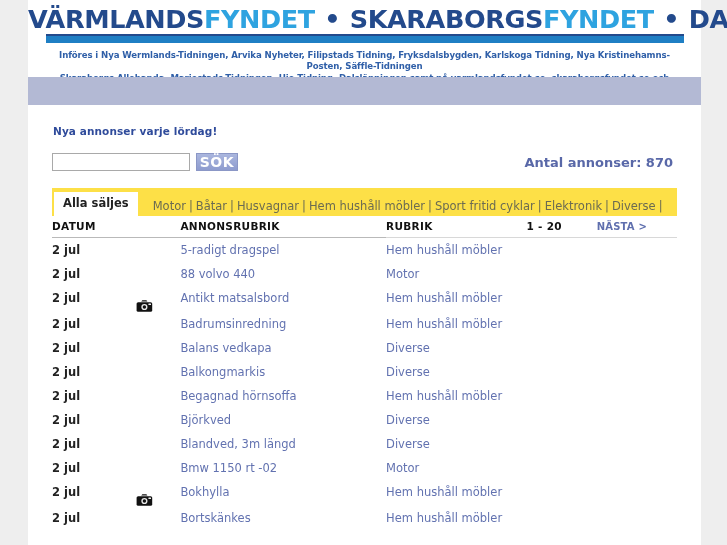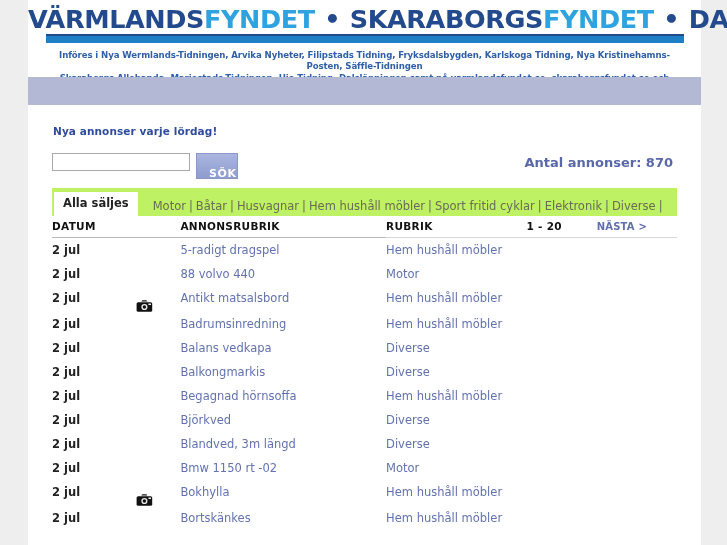--- a/index.html
+++ b/index.html
@@ -136,45 +136,45 @@
     padding: 1px 3px;
     font-family: "DejaVu Sans", "Liberation Sans", sans-serif;
   }
   .search-button {
     position: absolute;
     left: 168px; top: 48px;
     width: 42px; height: 18px;
     background: linear-gradient(to bottom, #aab6de 0%, #8e9ccf 100%);
     border: 1px solid #8b97c6;
     color: #ffffff;
-    font-size: 11px;
+    font-size: 14px;
     font-weight: bold;
     letter-spacing: 0.6px;
     cursor: pointer;
     font-family: "DejaVu Sans", "Liberation Sans", sans-serif;
     line-height: 16px;
     text-align: center;
-    padding: 12px;
+    padding: 0;
   }
   .count-label {
     position: absolute;
     right: 28px; top: 50px;
     color: #5968a8;
     font-weight: bold;
     font-size: 13px;
     white-space: nowrap;
   }
 
   
   .cat-bar {
     position: absolute;
     left: 24px; top: 188px;
     width: 625px;
     height: 28px;
-    background: #bef264;
+    background: #fde047;
     display: flex;
     align-items: flex-end;
   }
   .cat-active {
     height: 24px;
     margin-left: 2px;
     padding: 0 9px;
     background: #ffffff;
     color: #222222;
     font-weight: bold;

